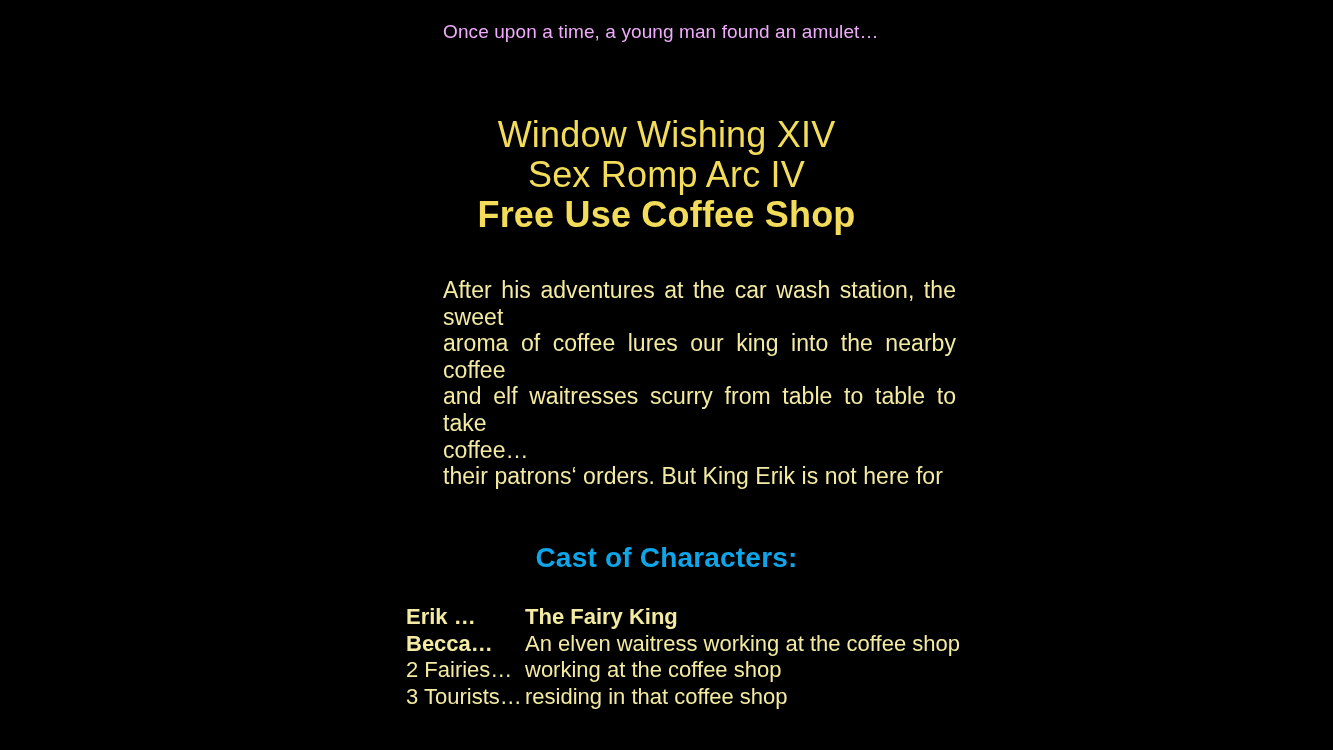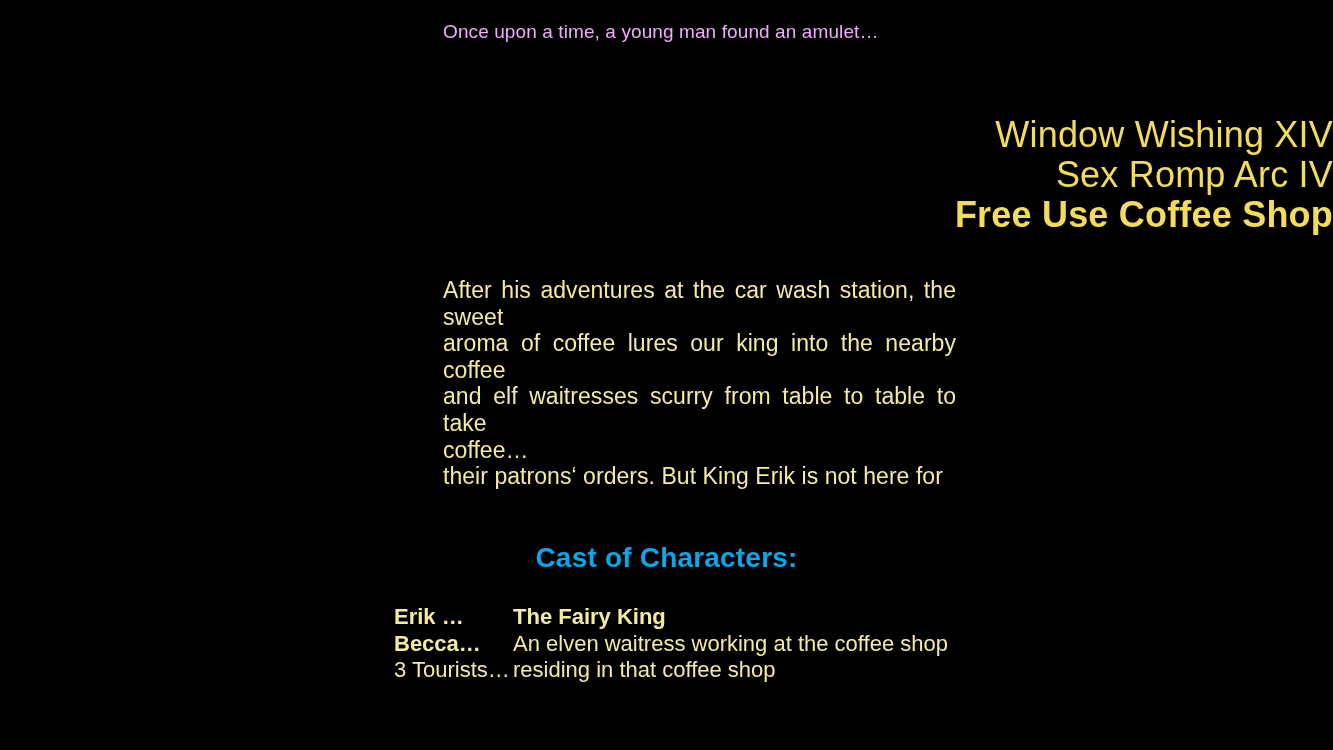--- a/index.html
+++ b/index.html
@@ -28,21 +28,21 @@
     white-space: nowrap;
     letter-spacing: 0.1px;
   }
 
   
   #title-block {
     position: absolute;
     left: 0;
     right: 0;
     top: 115px;
-    text-align: right;
+    text-align: center;
   }
   #title-block .title-line {
     font-size: 36px;
     line-height: 40px;
     color: #F2DC5A;
     letter-spacing: 0.2px;
   }
 
   
   #synopsis {
@@ -79,20 +79,21 @@
     left: 394px;
     top: 604px;
     color: #F4EBA2;
     font-size: 22px;
     line-height: 26.6px;
   }
   #cast-list .cast-row {
     display: flex;
     align-items: baseline;
     white-space: nowrap;
+    margin-left: 12px;
   }
   #cast-list .cast-name {
     width: 119px;
     flex: 0 0 119px;
   }
   #cast-list .cast-desc {
     flex: 0 0 auto;
   }
   #cast-list .bold { font-weight: bold; }
 </style>
@@ -120,16 +121,20 @@
 <div id="cast-list" style="color: rgb(244, 235, 162);">
     <div class="cast-row">
       <span class="cast-name bold">Erik …</span>
       <span class="cast-desc bold">The Fairy King</span>
     </div>
     <div class="cast-row">
       <span class="cast-name bold">Becca…</span>
       <span class="cast-desc">An elven waitress working at the coffee shop</span>
     </div>
     <div class="cast-row">
+      <span class="cast-name">2 Fairies…</span>
+      <span class="cast-desc">working at the coffee shop</span>
+    </div>
+    <div class="cast-row">
       <span class="cast-name">3 Tourists…</span>
       <span class="cast-desc">residing in that coffee shop</span>
     </div>
   </div>
 
 </body></html>

